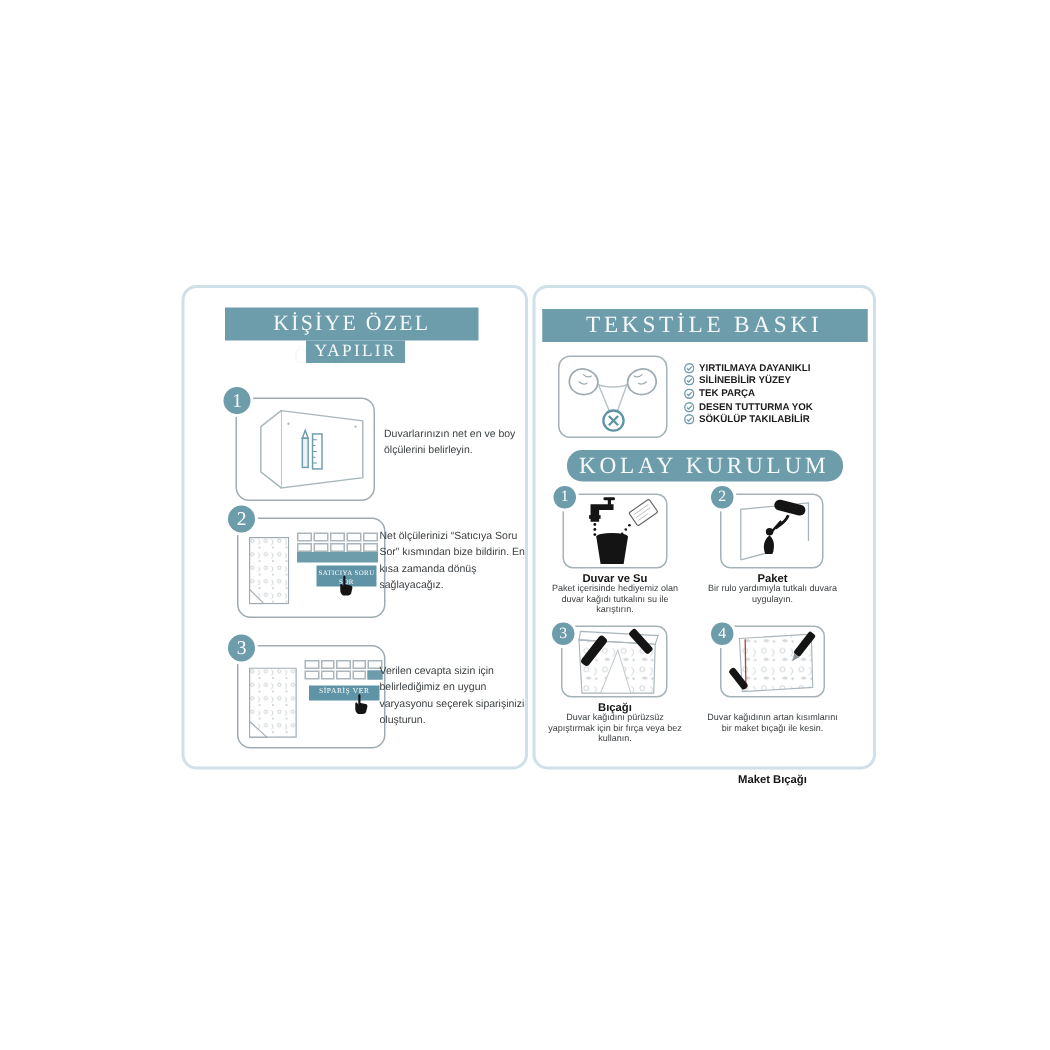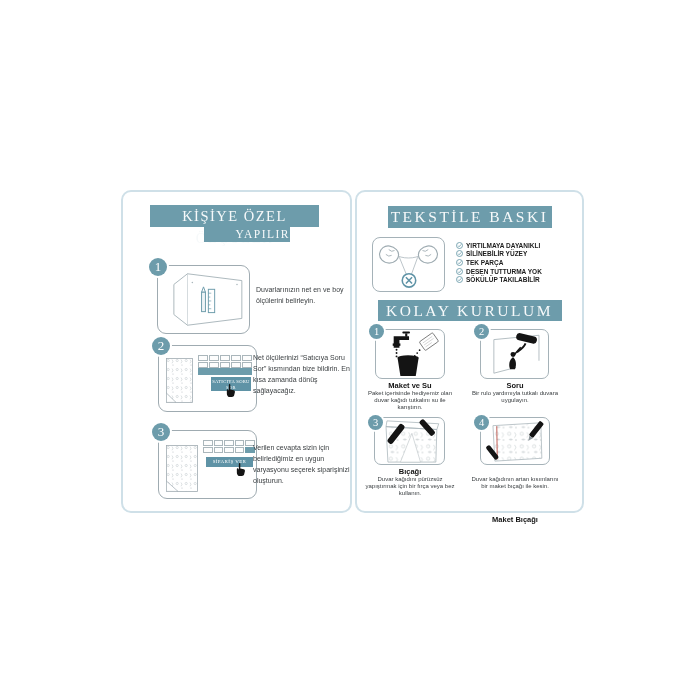--- a/index.html
+++ b/index.html
@@ -6,23 +6,23 @@
   .canvas{position:relative;width:700px;height:700px;background:#ffffff;overflow:hidden;
           font-family:"Liberation Sans",sans-serif;}
   .card{position:absolute;top:190px;height:323px;background:#fff;border:2px solid #cfe0e8;
         border-radius:10px;box-sizing:border-box;}
   .card.left{left:121px;width:231px;}
   .card.right{left:355px;width:229px;}
 
   .hdr{position:absolute;background:#6d9cab;color:#f6f9fa;text-align:center;
        font-family:"Liberation Serif",serif;}
   .hdr1{left:27px;top:13px;width:169px;height:22px;font-size:14.5px;line-height:22px;letter-spacing:1.5px;}
-  .hdr2{left:81px;top:35px;width:86px;height:15px;font-size:11.5px;line-height:15px;letter-spacing:1.5px;text-align:right;}
-  .hdr3{left:50%;transform:translateX(-50%);top:14px;width:164px;height:22px;font-size:15.5px;line-height:22px;letter-spacing:2.5px;}
-  .hdr4{left:50%;transform:translateX(-50%);top:108px;width:184px;height:21px;font-size:15.5px;line-height:21px;letter-spacing:2.5px;}
+  .hdr2{left:81px;top:35px;width:66px;height:15px;font-size:11.5px;line-height:15px;letter-spacing:1.5px;}
+  .hdr3{left:50%;transform:translateX(-50%);top:14px;width:217px;height:22px;font-size:15.5px;line-height:22px;letter-spacing:2.5px;}
+  .hdr4{left:50%;transform:translateX(-50%);top:108px;width:184px;height:21px;font-size:15.5px;line-height:21px;letter-spacing:2.5px;border-radius:10px;}
 
   .badge{position:absolute;background:#6d9cab;color:#fff;border-radius:50%;text-align:center;
          font-family:"Liberation Serif",serif;box-shadow:0 0 0 2px #fff;z-index:3;}
   .badge.lg{width:18px;height:18px;font-size:13px;line-height:18px;}
   .badge.sm{width:15px;height:15px;font-size:10.5px;line-height:15px;}
 
   .stepbox{position:absolute;border:1.2px solid #9fabb1;border-radius:9px;background:#fff;
            box-sizing:border-box;overflow:hidden;}
   .stepbox svg{position:absolute;left:0;top:0;width:100%;height:100%;}
 
@@ -233,42 +233,42 @@
         </g>
         <g transform="rotate(-35 54 12)">
           <rect x="46" y="7" width="17" height="11" rx="1.2" fill="#fff" stroke="#666" stroke-width="0.8"></rect>
           <path d="M48.5 10 h12 M48.5 12.5 h12 M48.5 15 h8" stroke="#bbb" stroke-width="0.6"></path>
         </g>
         <circle cx="45" cy="21" r="0.9" fill="#141414"></circle>
         <circle cx="42.5" cy="24" r="0.9" fill="#141414"></circle>
         <circle cx="40" cy="27" r="0.9" fill="#141414"></circle>
       </svg>
     </div>
-    <h4 class="ktitle" style="left:8px;top:189px;">Maket ve Su</h4>
+    <h4 class="ktitle" style="left:8px;top:189px;">Duvar ve Su</h4>
     <p class="ktext" style="left:8px;top:198px;">Paket içerisinde hediyemiz olan duvar kağıdı tutkalını su ile karıştırın.</p>
 
     <div class="badge sm" style="left:117px;top:132px;">2</div>
     <div class="imgbox" style="left:123px;top:137px;width:69px;height:50px;border-radius:7px;">
       <svg viewBox="0 0 69 50">
         <path d="M13 45 L13 10 L60 5.5 L60 32" fill="none" stroke="#a9b5ba" stroke-width="0.9"></path>
         <path d="M13 45 L36 39" fill="none" stroke="#a9b5ba" stroke-width="0.9"></path>
         <g>
           <g transform="rotate(14 47 9)">
               <rect x="36" y="5" width="22" height="7.5" rx="3.7" fill="#141414"></rect>
             </g>
           <path d="M46 14 C44 19 40 21 37 23" fill="none" stroke="#141414" stroke-width="2"></path>
         </g>
         <g fill="#141414">
           <circle cx="33" cy="25.5" r="2.6"></circle>
           <path d="M33 28 c-4 3 -5 8 -3 13 l5 0 c2 -6 1 -10 -2 -13 Z"></path>
           <path d="M34 26 L41 18" stroke="#141414" stroke-width="1.6"></path>
         </g>
       </svg>
     </div>
-    <h4 class="ktitle" style="left:113px;top:189px;">Soru</h4>
+    <h4 class="ktitle" style="left:113px;top:189px;">Paket</h4>
     <p class="ktext" style="left:113px;top:198px;">Bir rulo yardımıyla tutkalı duvara uygulayın.</p>
 
     <div class="badge sm" style="left:11px;top:223px;">3</div>
     <div class="imgbox" style="left:17px;top:225px;width:71px;height:48px;border-radius:7px;">
       <svg viewBox="0 0 71 48">
         <defs>
           <pattern id="patF" width="13" height="13" patternUnits="userSpaceOnUse">
             <circle cx="3" cy="3.5" r="1.7" fill="none" stroke="#c6cccf" stroke-width="0.6"></circle>
             <path d="M8.5 2 q3 2.5 0 5.5" fill="none" stroke="#c6cccf" stroke-width="0.6"></path>
             <circle cx="10" cy="10" r="0.8" fill="#c6cccf"></circle>

